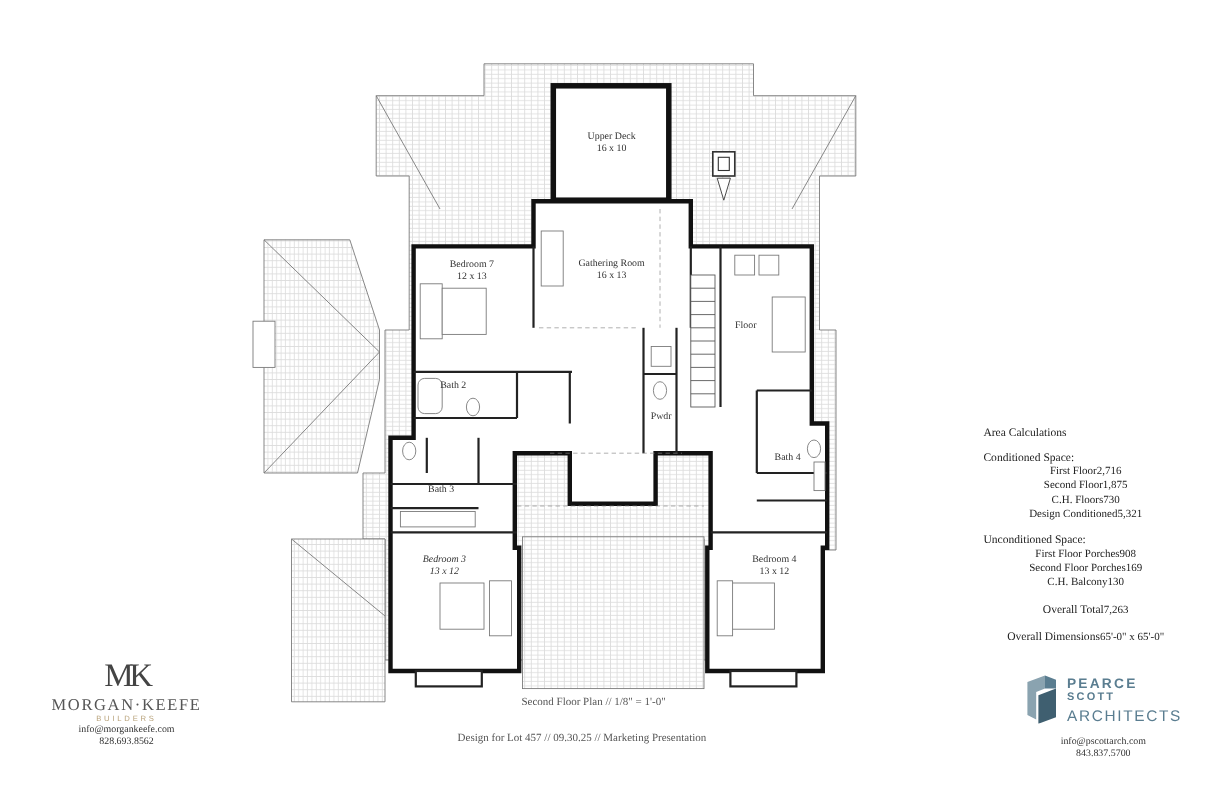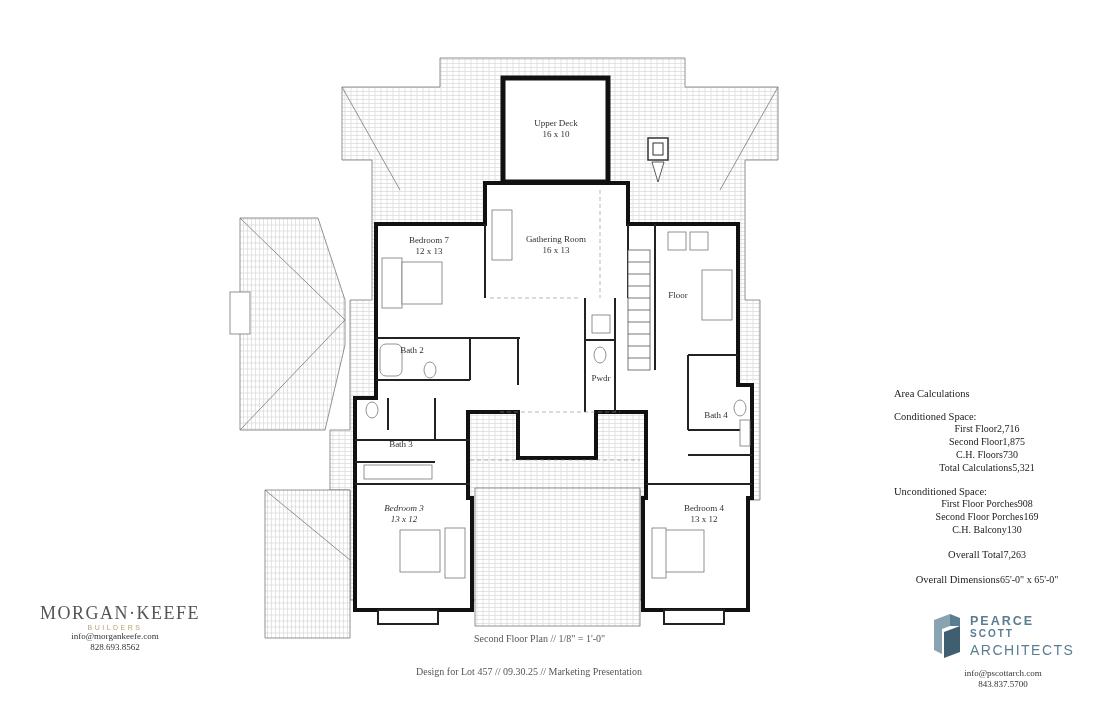--- a/index.html
+++ b/index.html
@@ -6,21 +6,21 @@
   body{width:1112px;height:720px;position:relative;overflow:hidden;font-family:"Liberation Serif","DejaVu Serif",serif;color:#333;}
   #plan{position:absolute;left:0;top:0;width:1112px;height:720px;}
   .room-label{position:absolute;text-align:center;font-size:9px;line-height:11px;color:#333;white-space:nowrap;transform:translateX(-50%);}
   .area{position:absolute;left:894px;top:388px;width:186px;font-size:10px;color:#222;}
   .area .h{font-weight:normal;font-size:10.5px;}
   .area .row{display:flex;justify-content:center;line-height:13px;}
   .area .sect{margin-top:12px;}
   .caption{position:absolute;font-size:10px;color:#555;text-align:center;white-space:nowrap;}
   .mk{position:absolute;left:40px;top:600px;width:150px;text-align:center;}
   .mk .mono{font-size:30px;letter-spacing:-4px;color:#444;line-height:30px;font-family:"Liberation Serif",serif;}
-  .mk .name{font-size:18px;letter-spacing:1.5px;color:#555;margin-top:3px;}
+  .mk .name{font-size:15px;letter-spacing:1.5px;color:#555;margin-top:3px;}
   .mk .sub{font-size:7px;letter-spacing:2.5px;color:#b8a27a;font-family:"Liberation Sans",sans-serif;}
   .mk .c{font-size:9px;color:#333;line-height:11px;}
   .psa{position:absolute;left:928px;top:612px;width:160px;}
   .psa .w{font-family:"Liberation Sans",sans-serif;color:#5a7d90;}
   .psa .w1{position:absolute;left:42px;top:2px;font-size:12.5px;letter-spacing:2px;font-weight:bold;}
   .psa .w2{position:absolute;left:42px;top:16px;font-size:10px;letter-spacing:2px;font-weight:bold;}
   .psa .w3{position:absolute;left:42px;top:30px;font-size:14px;letter-spacing:1.5px;}
   .psa .c{position:absolute;left:0;width:150px;text-align:center;font-size:9px;color:#333;line-height:11px;}
 </style>
 </head>
@@ -179,21 +179,21 @@
       </div>
     <div class="row">
         <span>Second Floor</span>
         <span>1,875</span>
       </div>
     <div class="row">
         <span>C.H. Floors</span>
         <span>730</span>
       </div>
     <div class="row">
-        <span>Total Calculations</span>
+        <span>Design Conditioned</span>
         <span>5,321</span>
       </div>
   </div>
   <div class="sect">
     <div class="h">Unconditioned Space:</div>
     <div class="row">
         <span>First Floor Porches</span>
         <span>908</span>
       </div>
     <div class="row">
@@ -209,20 +209,21 @@
       <span class="h">Overall Total</span>
       <span>7,263</span>
     </div>
   <div class="sect row">
       <span class="h">Overall Dimensions</span>
       <span>65'-0" x 65'-0"</span>
     </div>
 </div>
 
 <div class="mk">
+  <div class="mono">MK</div>
   <div class="name">MORGAN·KEEFE</div>
   <div class="sub">BUILDERS</div>
   <div class="c">info@morgankeefe.com</div>
   <div class="c">828.693.8562</div>
 </div>
 
 <div class="psa">
   <svg width="34" height="46" style="position:absolute;left:2px;top:0;">
     <polygon points="4,8 20,2 20,14 12,17 12,42 4,38" fill="#8aa3b0"></polygon>
     <polygon points="14,20 30,14 30,40 14,46" fill="#3f5f70"></polygon>

